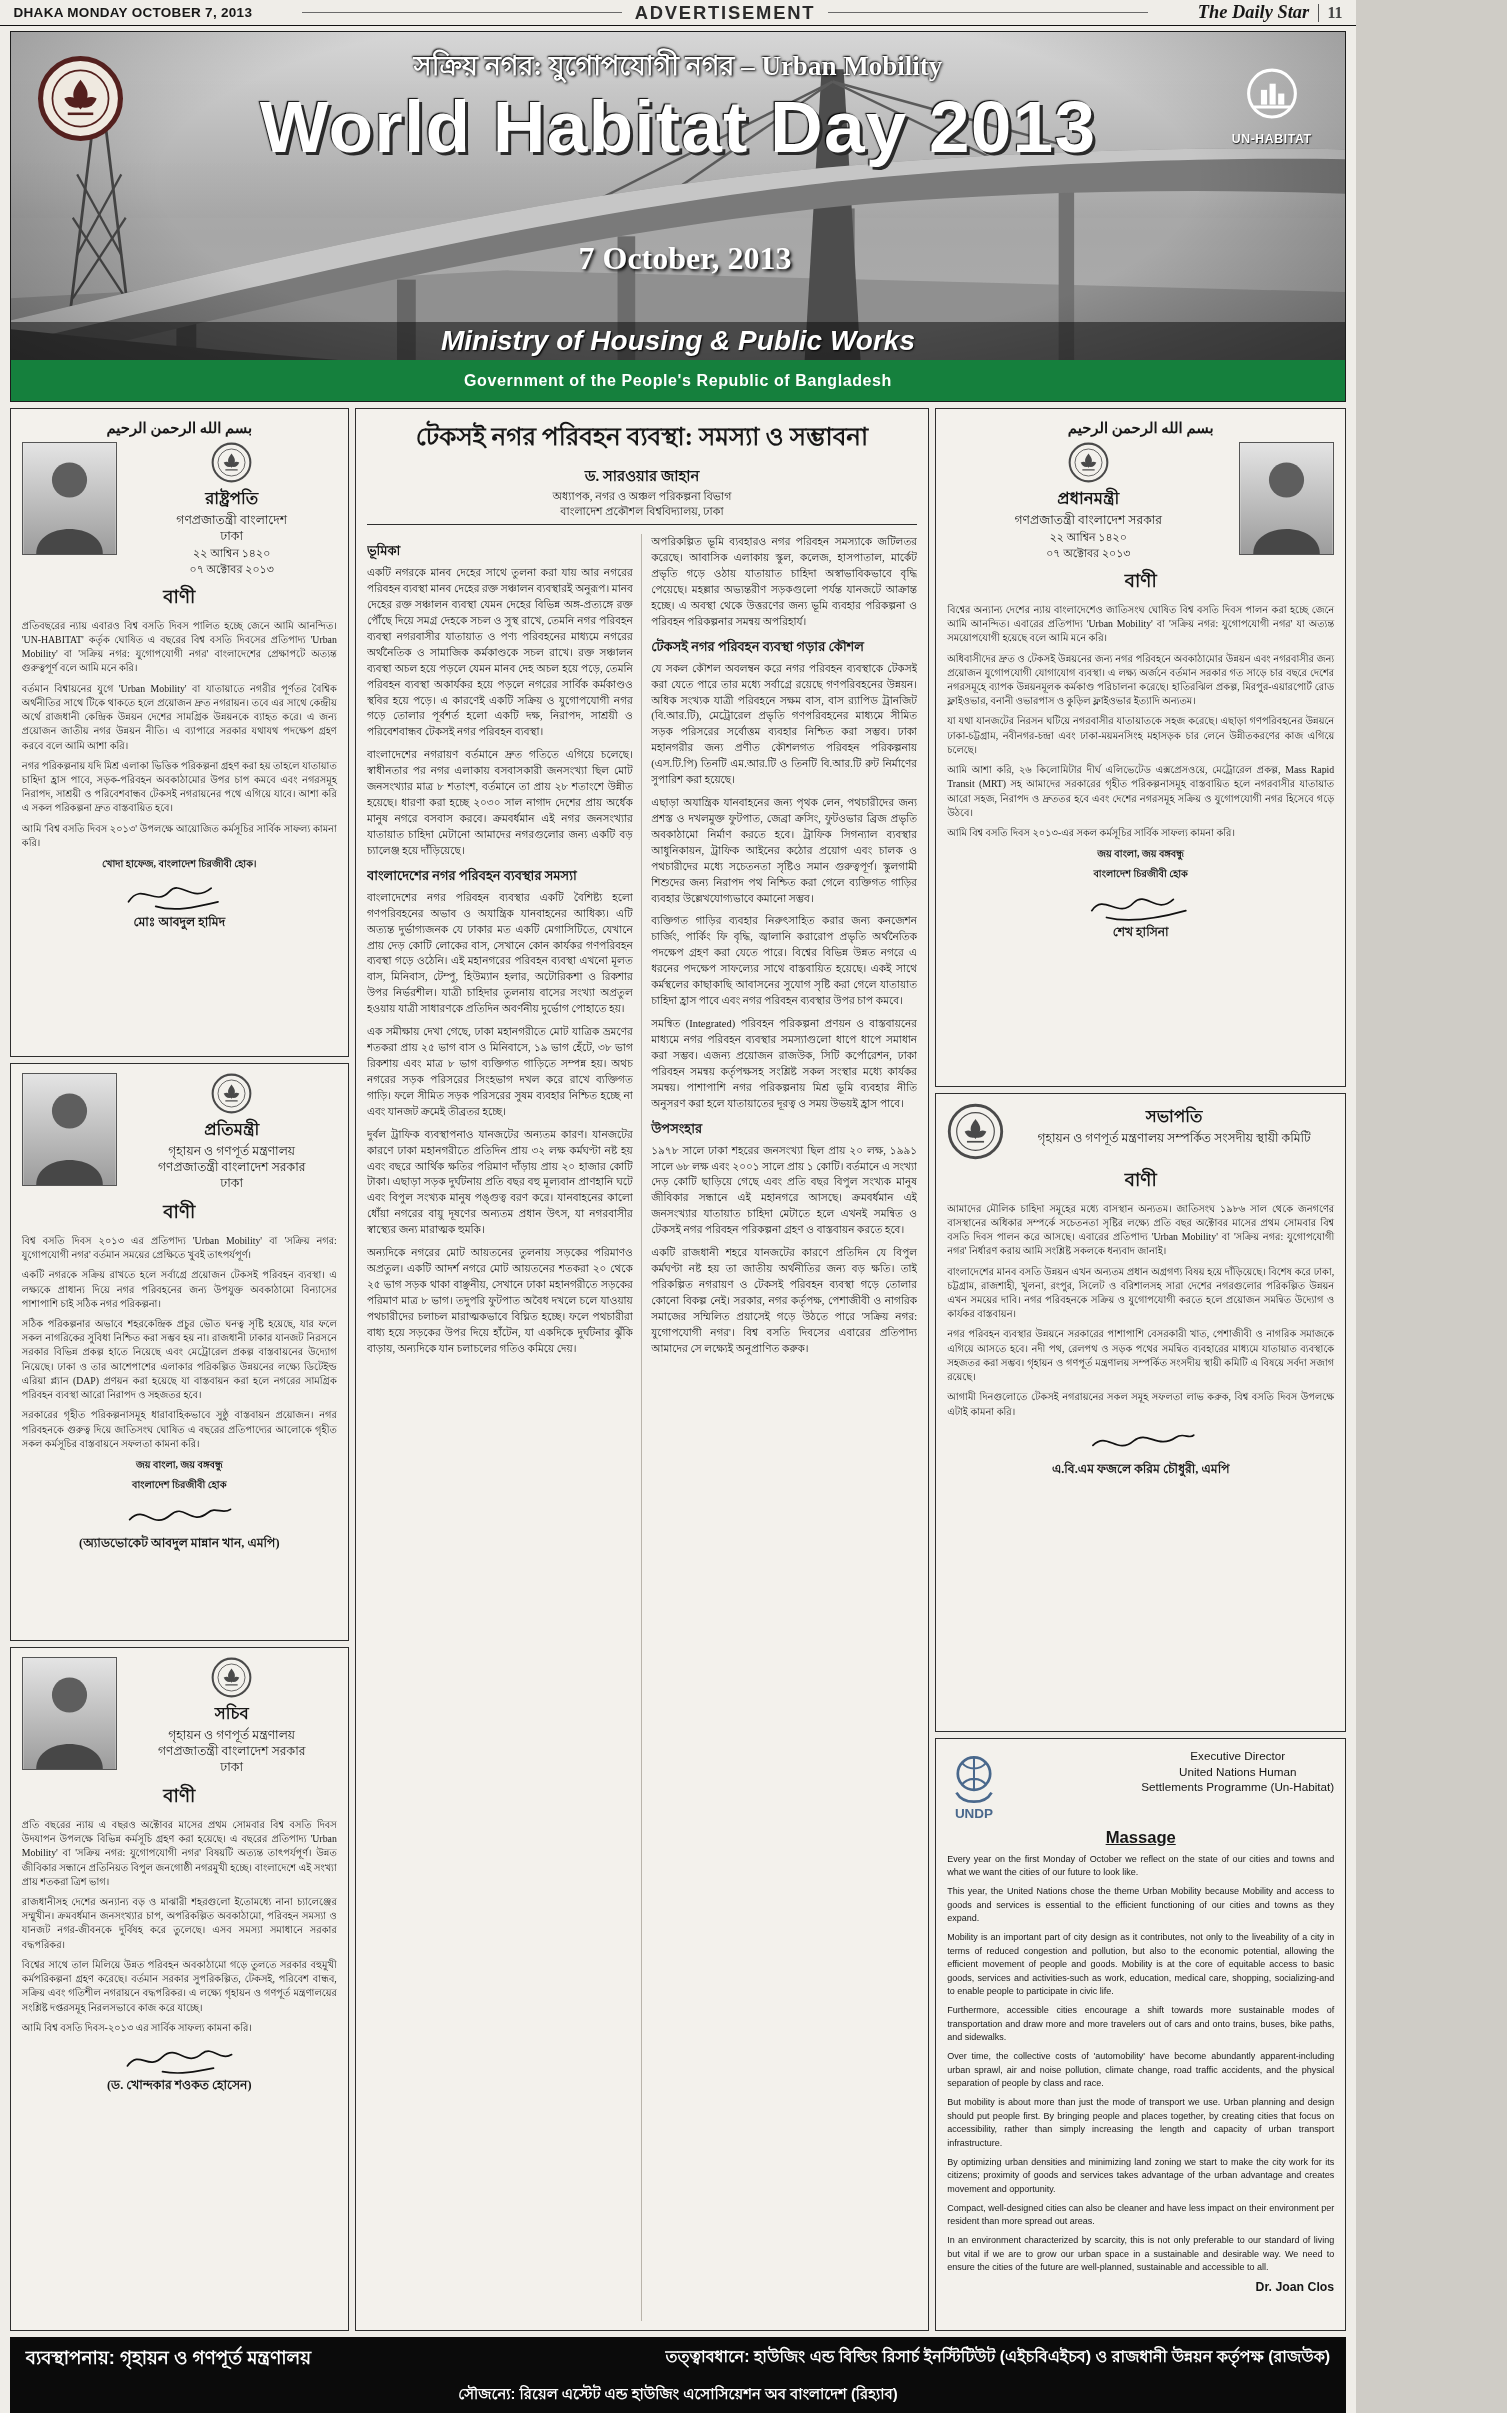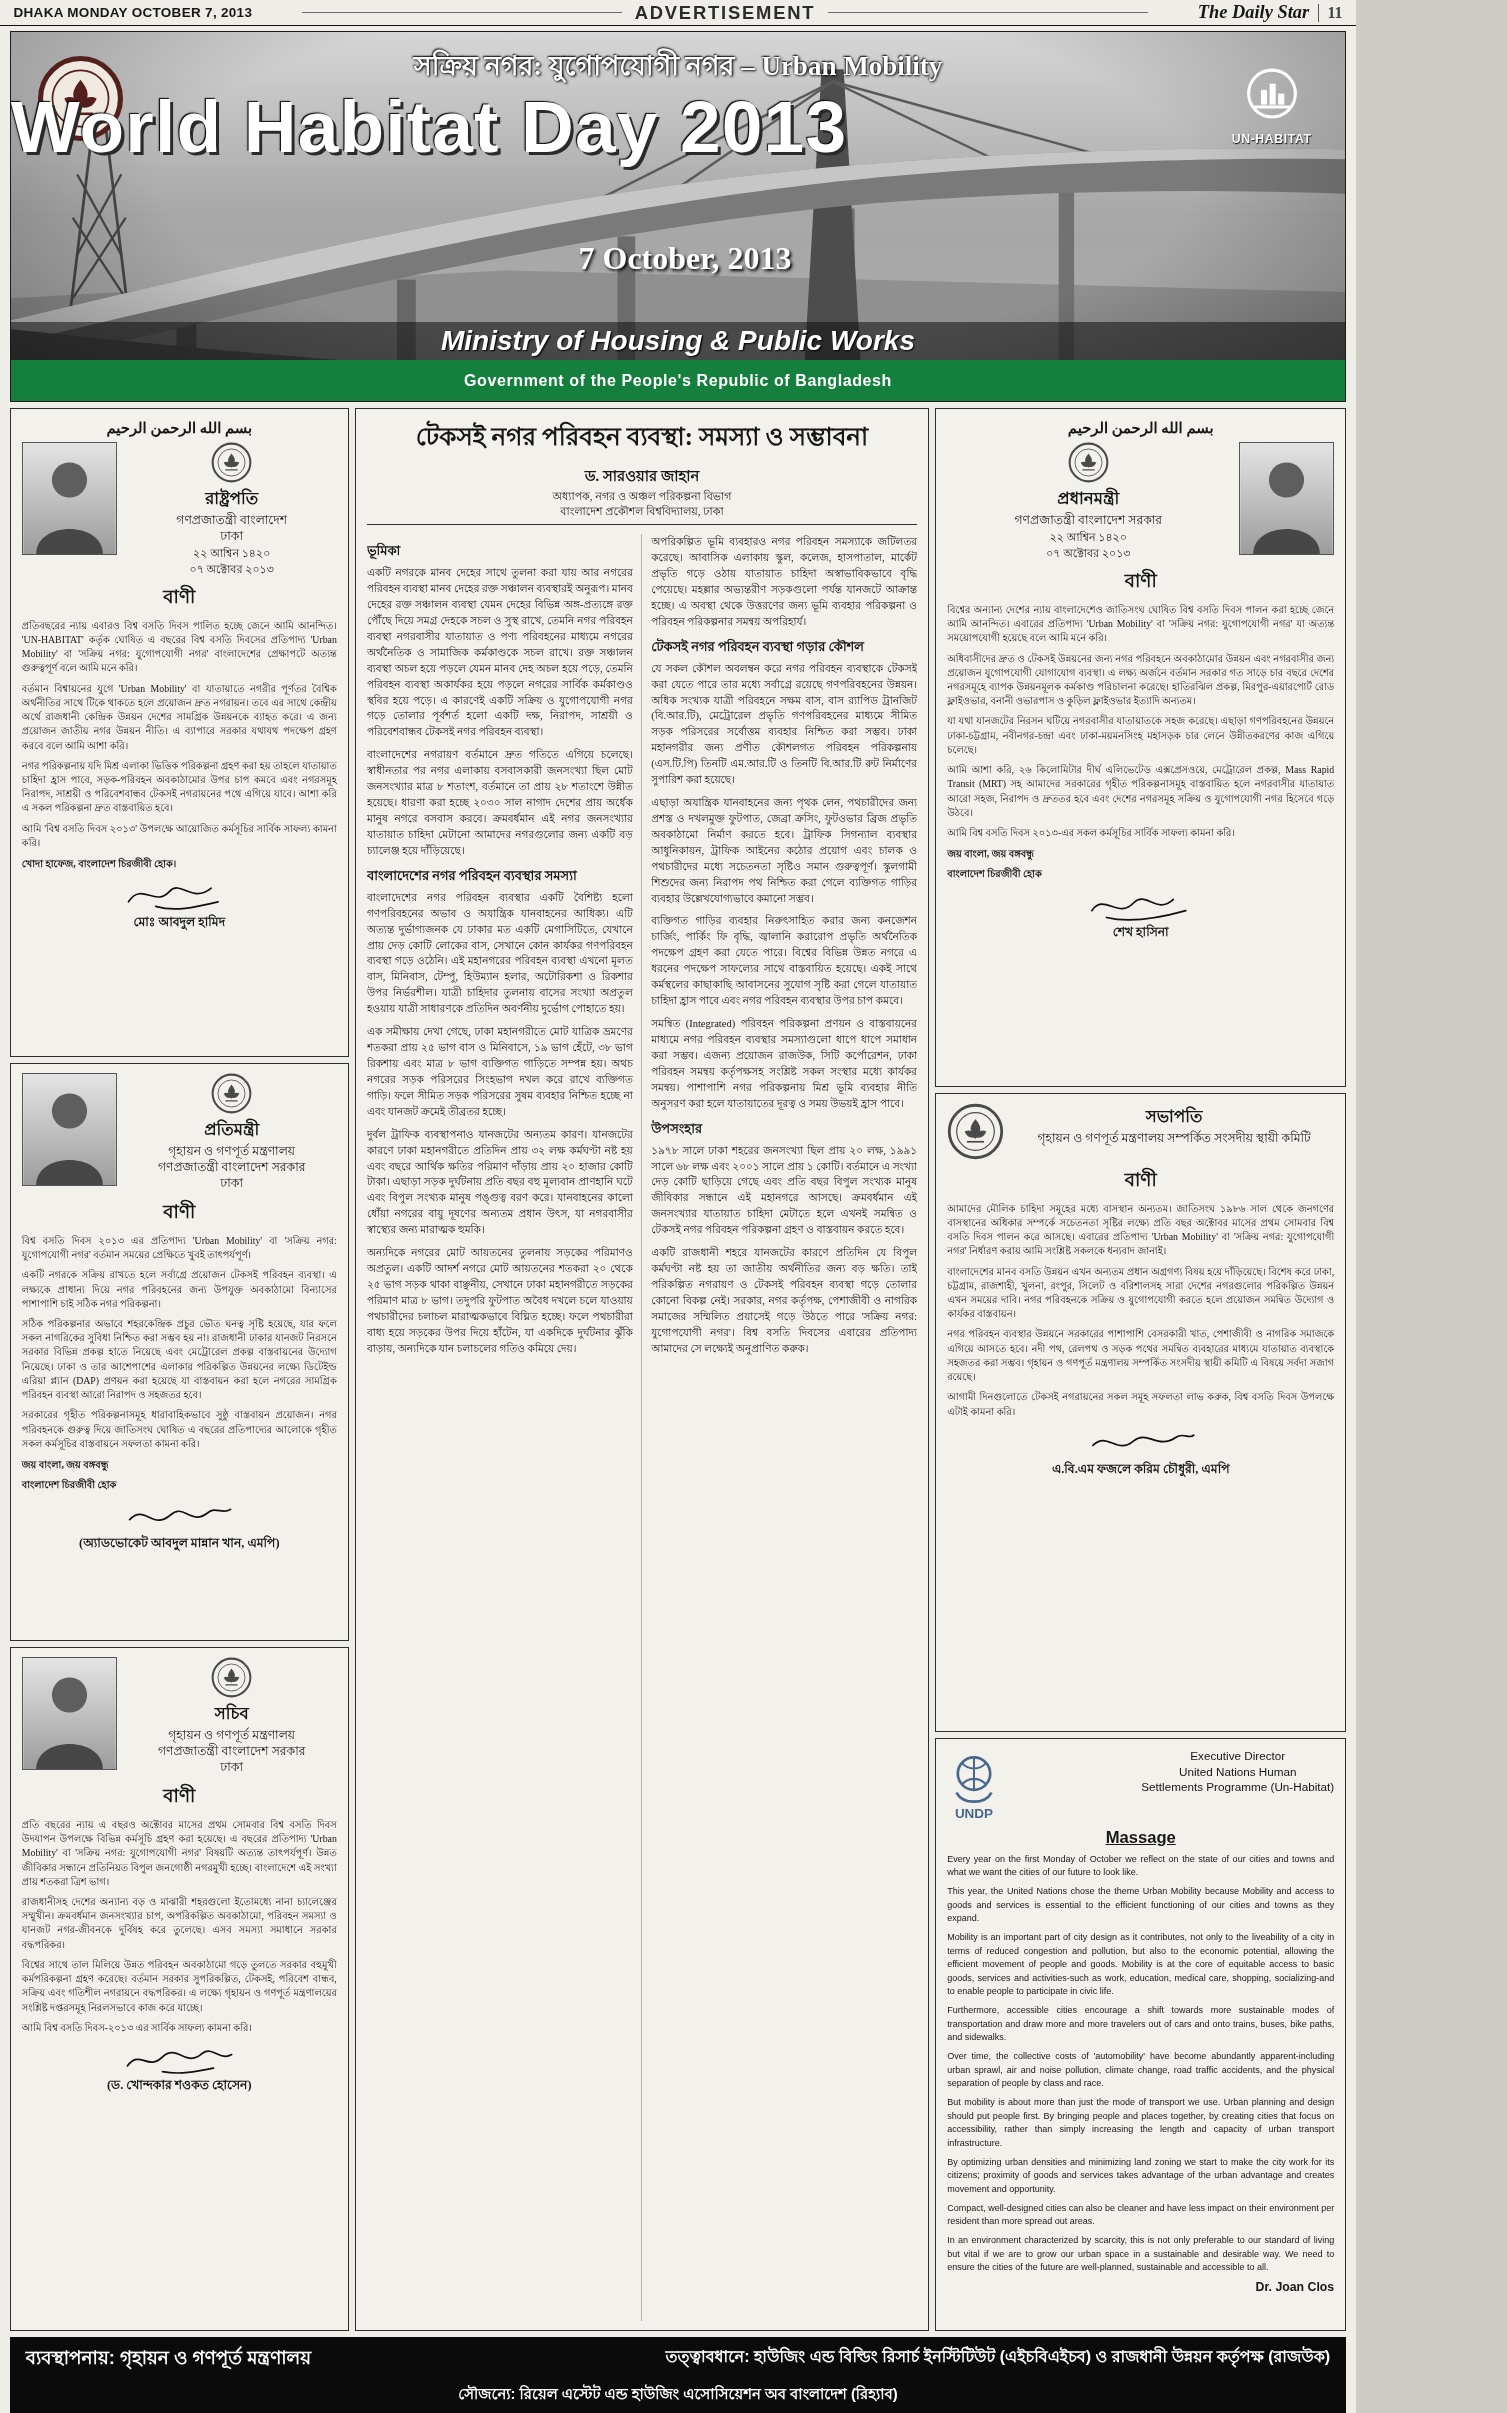--- a/index.html
+++ b/index.html
@@ -16,21 +16,21 @@
   .mh-right{display:flex;align-items:center;gap:8.6px;white-space:nowrap;}
   .paper-name{font-size:18.4px;font-weight:bold;font-style:italic;}
   .page-num{font-size:16px;font-weight:bold;color:#444;border-left:1.8px solid #555;padding-left:8.6px;}
 
   
   .banner{position:relative;margin:4.9px 9.8px 6.1px;height:369px;border:1.2px solid #1c1c1c;overflow:hidden;background:#9a9a9a;}
   .banner-art{position:absolute;inset:0;width:100%;height:100%;filter:grayscale(1) contrast(1.05);}
   .banner-vignette{position:absolute;inset:0;background:radial-gradient(ellipse at 50% 40%,transparent 55%,rgba(0,0,0,.38));pointer-events:none;}
   .tagline{position:absolute;top:13.5px;left:0;right:0;text-align:center;color:#fff;font-size:27px;font-weight:bold;
            text-shadow:1.2px 1.2px 2.5px #000, -0.6px -0.6px 1.8px #000;}
-  .banner-title{position:absolute;top:53px;left:0;right:0;margin:0;color:#fff;
+  .banner-title{position:absolute;top:53px;left:0;right:0;margin:0;text-align:center;color:#fff;
                 font-family:"Liberation Sans",sans-serif;font-size:73px;font-weight:bold;letter-spacing:1.2px;
                 text-shadow:3.1px 3.1px 0 #2a2a2a, -1.2px -1.2px 1.2px #000;}
   .banner-date{position:absolute;top:208px;left:14px;right:0;text-align:center;color:#fff;font-size:32px;font-weight:bold;
                text-shadow:1.8px 1.8px 3.1px #000;}
   .strip{position:absolute;left:0;right:0;text-align:center;color:#fff;font-family:"Liberation Sans",sans-serif;font-weight:bold;}
   .strip-ministry{bottom:41px;height:38px;line-height:38px;font-size:28px;font-style:italic;background:rgba(15,15,15,.55);text-shadow:1.2px 1.2px 1.8px #000;}
   .strip-govt{bottom:0;height:41px;line-height:41px;font-size:16px;background:#15803d;letter-spacing:0.6px;}
   .seal{position:absolute;left:27px;top:24.6px;width:85px;height:85px;}
   .unhab{position:absolute;right:21px;top:32px;width:105px;text-align:center;color:#fff;}
   .unhab-label{font-family:"Liberation Sans",sans-serif;font-weight:bold;font-size:12.3px;letter-spacing:0.6px;margin-top:2.5px;text-shadow:0.6px 0.6px 1.2px #000;}
@@ -49,21 +49,21 @@
   .msg-head.flip{flex-direction:row-reverse;}
   .photo{width:93px;height:111px;border:1.2px solid #555;flex:0 0 auto;}
   .photo svg{width:100%;height:100%;display:block;}
   .msg-head-text{flex:1;text-align:center;}
   .emblem-svg{width:41px;height:41px;}
   .office{font-size:16.6px;font-weight:bold;margin-top:1.2px;}
   .orgline{font-size:12.3px;line-height:1.3;}
   .dateline{font-size:11px;line-height:1.35;margin-top:1.2px;}
   .bani{text-align:center;font-size:18.4px;font-weight:bold;margin:6.1px 0 4.9px;}
   .msg-body p{font-size:9.8px;line-height:1.45;text-align:justify;margin:0 0 6.1px;}
-  .closing{font-size:9.8px;font-weight:bold;margin-top:2.5px;}
+  .closing{font-size:9.8px;font-weight:bold;margin-top:2.5px;text-align:center;}
   .signature{width:117px;height:34px;margin:4.9px auto 1.2px;}
   .signature svg{width:100%;height:100%;}
   .signer{text-align:center;font-size:12.3px;font-weight:bold;}
 
   
   .article{height:100%;display:flex;flex-direction:column;}
   .article-head{text-align:center;border-bottom:1.2px solid #2e2e2e;padding-bottom:6.1px;margin-bottom:8.6px;}
   .article-title{margin:0;font-size:24.6px;font-weight:bold;}
   .article-author{font-size:14.8px;font-weight:bold;margin-top:6.1px;}
   .article-role,.article-org{font-size:11px;line-height:1.35;}

